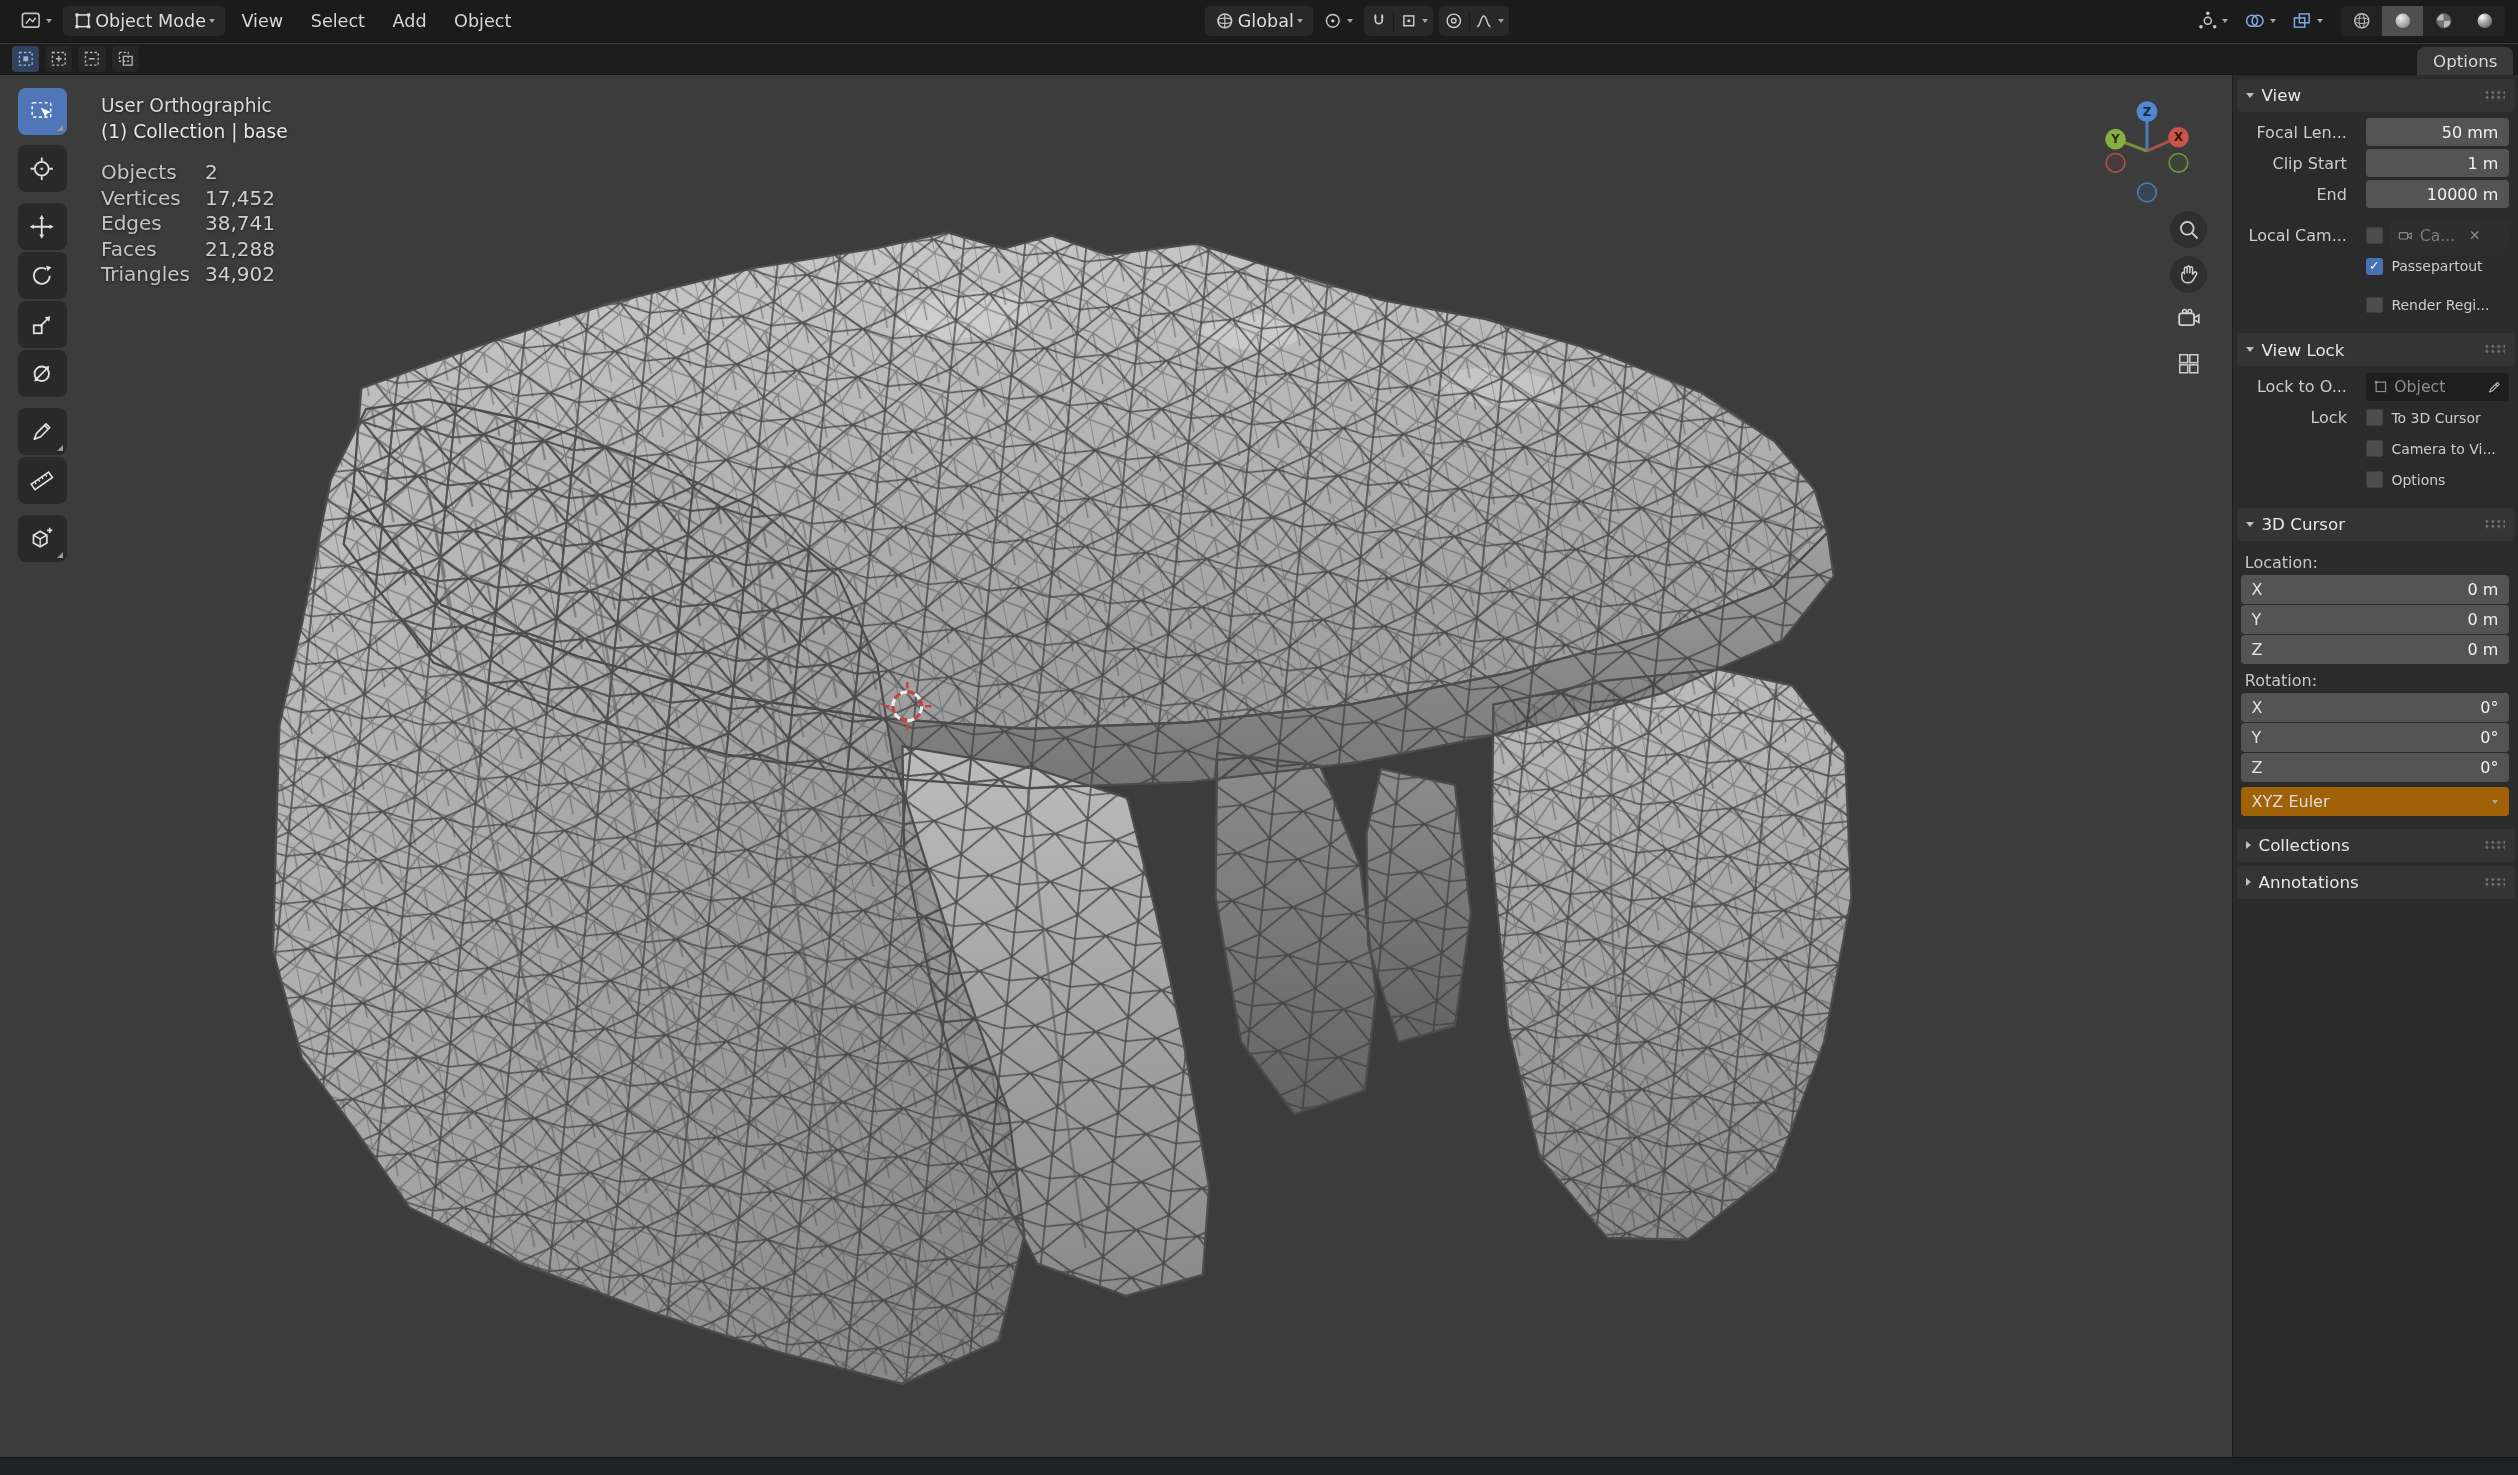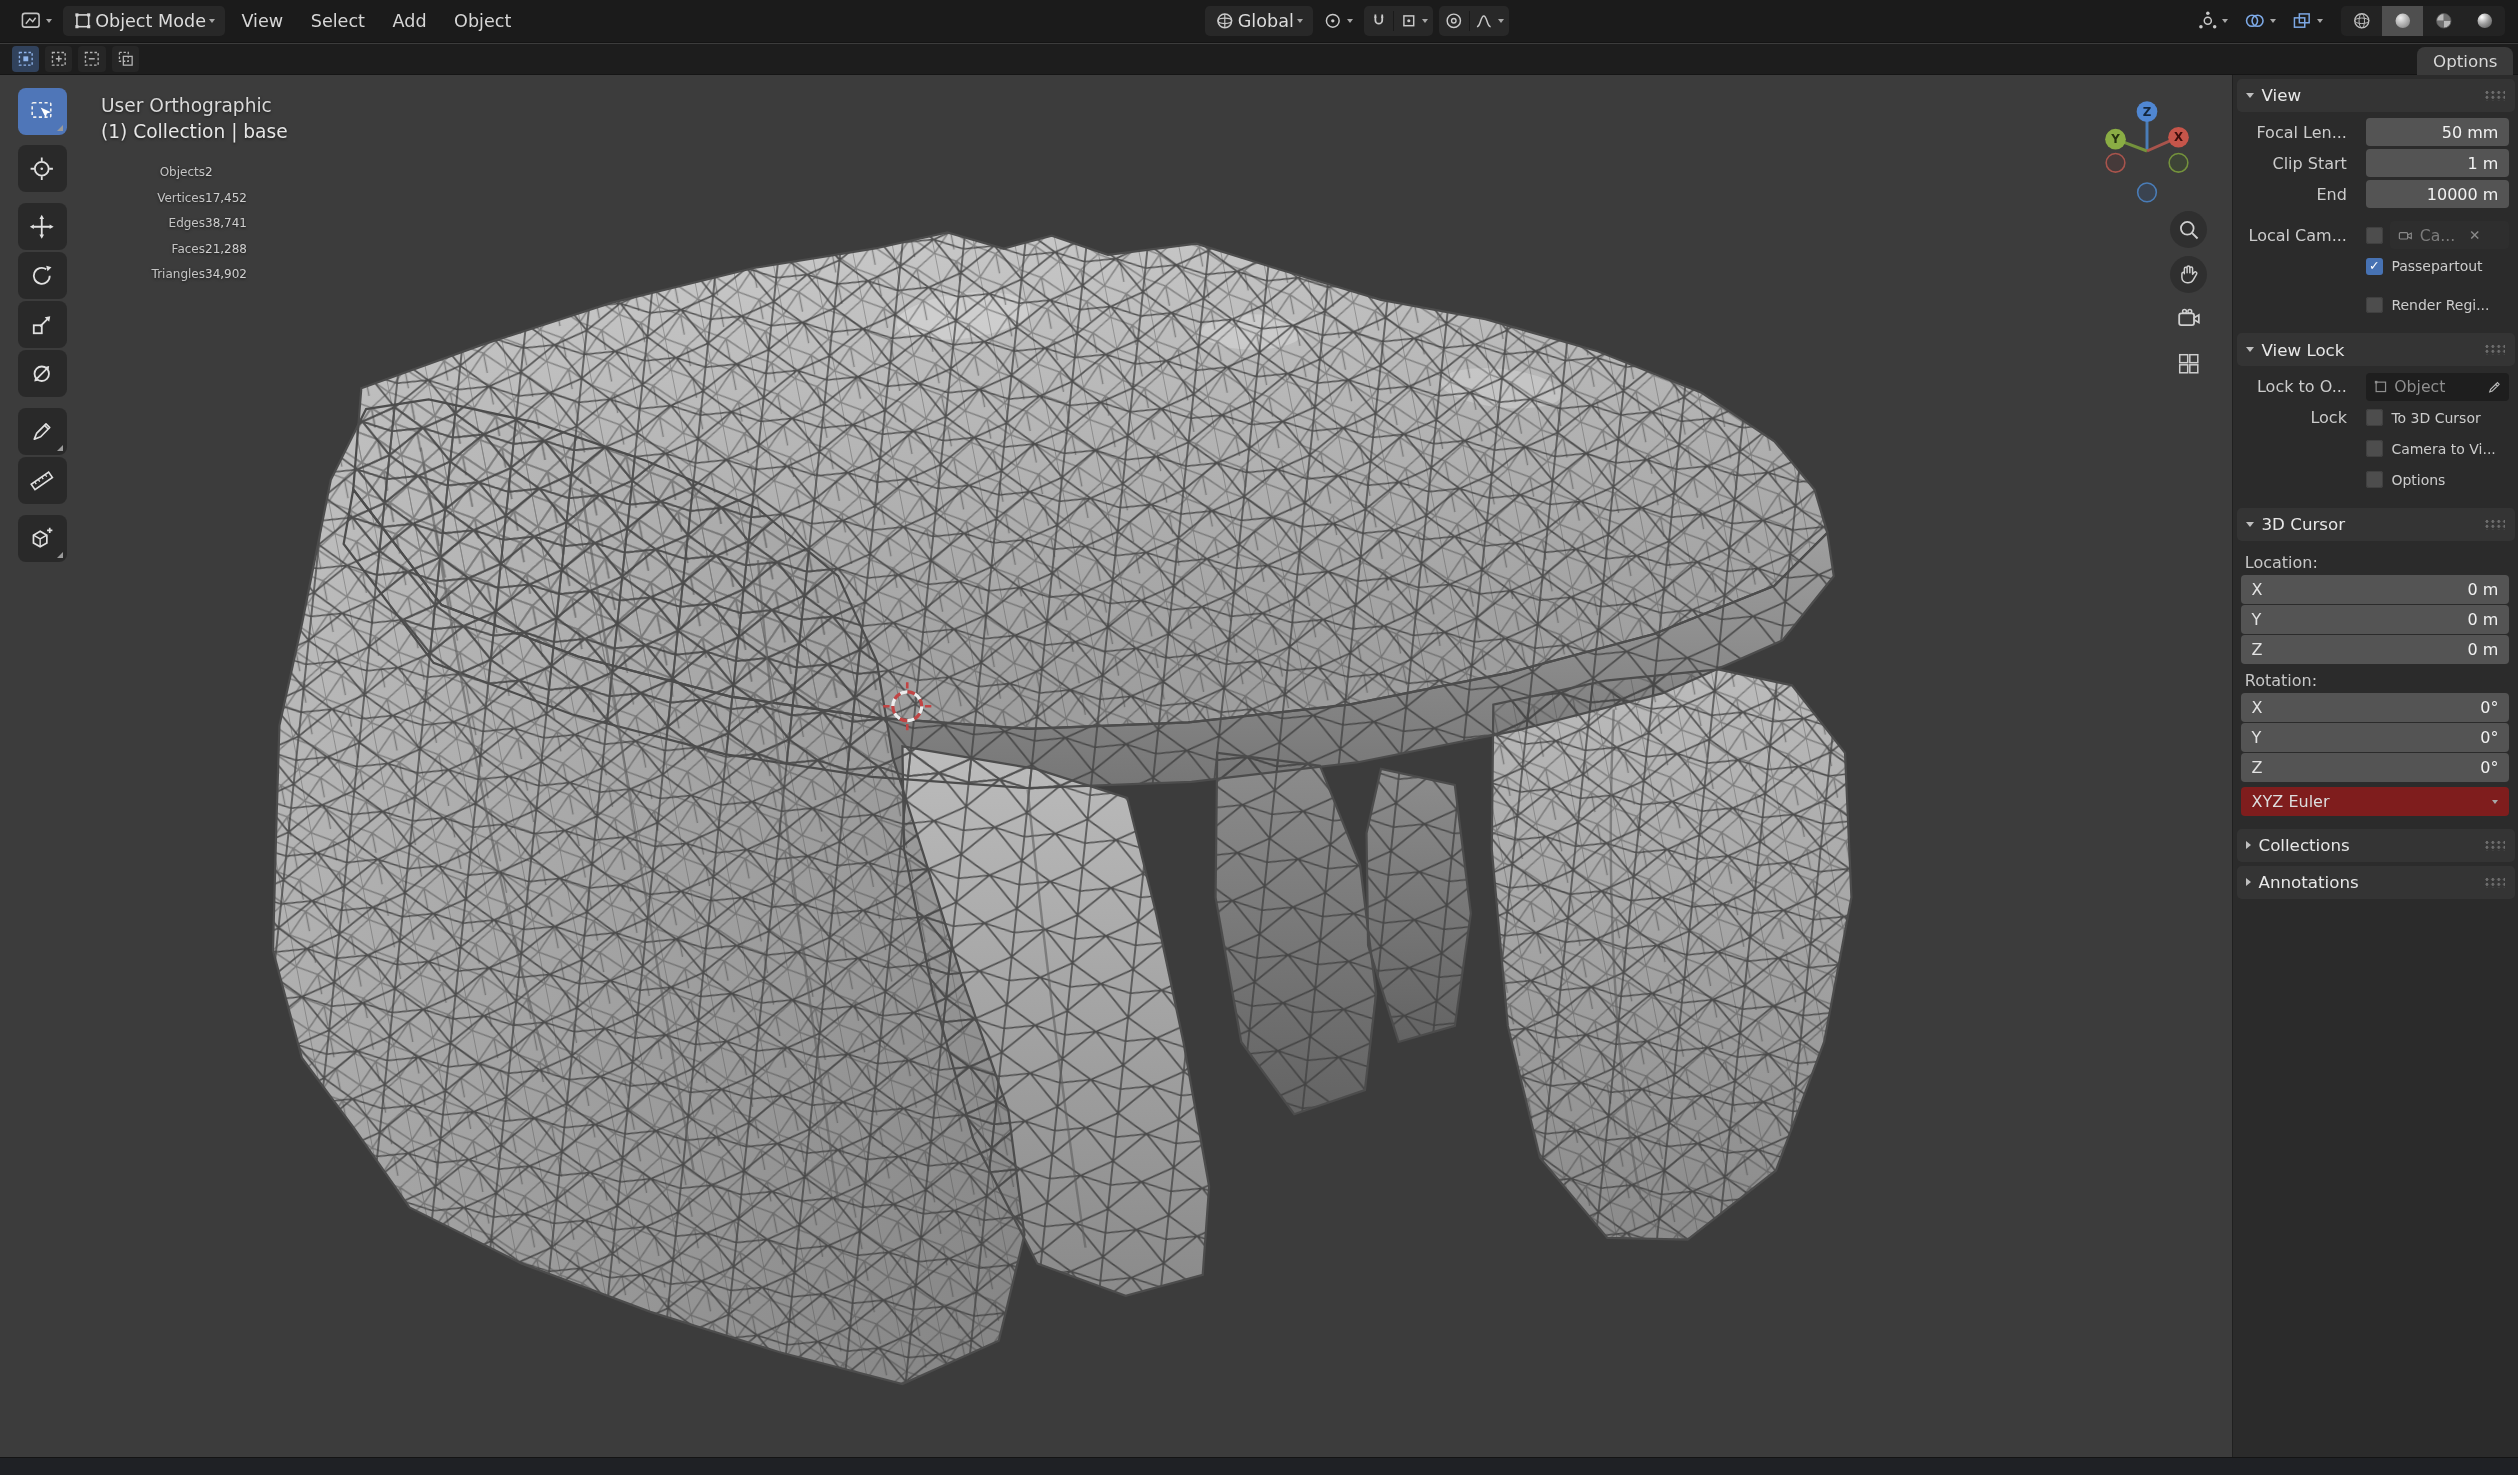--- a/index.html
+++ b/index.html
@@ -40,21 +40,21 @@
   .statusbar{position:absolute;left:0;bottom:0;width:2519px;height:16.7px;background:#1f2125;border-top:1px solid #141414;}
 
   
   .viewport{position:absolute;left:0;top:75px;width:2232px;height:1383px;background:#3c3c3c;overflow:hidden;}
   .mesh-svg{position:absolute;left:0;top:0;}
 
   
   .vp-overlay{position:absolute;left:101px;top:19.6px;text-shadow:0 1px 2.9px rgba(0,0,0,.55);}
   .vp-overlay .line1{font-size:18.6px;color:#dadada;margin-bottom:5.9px;}
   .vp-overlay .line2{font-size:18.6px;color:#e6e6e6;margin-bottom:17.6px;}
-  .stats .srow{display:flex;font-size:12px;color:#c4c4c4;line-height:25.5px;text-align:right;}
+  .stats .srow{display:flex;font-size:20px;color:#c4c4c4;line-height:25.5px;}
   .stats .slabel{width:104px;}
   .stats .sval{color:#cfcfcf;}
 
   
   .toolcol{position:absolute;left:17.6px;top:12.7px;display:flex;flex-direction:column;}
   .tbtn{width:49px;height:47px;background:rgba(40,40,40,.92);border-radius:7.8px;display:flex;
         align-items:center;justify-content:center;margin-bottom:2px;position:relative;}
   .tbtn.active{background:#4f76b8;}
   .tbtn.gap{margin-top:8.8px;}
   .tbtn .corner{position:absolute;right:3.9px;bottom:3.9px;width:0;height:0;
@@ -92,21 +92,21 @@
             gap:6.9px;padding:0 7.8px;font-size:15.7px;color:#8f8f8f;}
   .objfield .spacer{flex:1;}
   .camfield{flex:1;height:28px;background:#2e2e2e;border-radius:3.9px;display:flex;align-items:center;
             gap:6.9px;padding:0 7.8px;font-size:15.7px;color:#7c7c7c;margin-left:7.8px;}
   .closex{color:#8a8a8a;font-size:13.7px;}
   .sublabel{font-size:16px;color:#c7c7c7;margin:7.8px 11.8px 2.9px;}
   .axisrow{display:flex;align-items:center;height:29px;margin:1px 9.8px 1px 7.8px;background:#545454;
            border-radius:3.9px;padding:0 10.8px;font-size:16px;}
   .axisrow .axis{color:#e3e3e3;}
   .axisrow .aval{margin-left:auto;color:#f2f2f2;text-align:right;}
-  .dropdown{display:flex;align-items:center;height:29px;margin:4.9px 9.8px 1px 7.8px;background:#7f1d1d;
+  .dropdown{display:flex;align-items:center;height:29px;margin:4.9px 9.8px 1px 7.8px;background:#a16207;
             border-radius:3.9px;padding:0 10.8px;font-size:16px;color:#dddddd;}
   .dropdown .caret{margin-left:auto;}
   svg{display:block;}
 </style>
 </head>
 <body>
 
 <div class="app">
 
   <header class="topbar">

